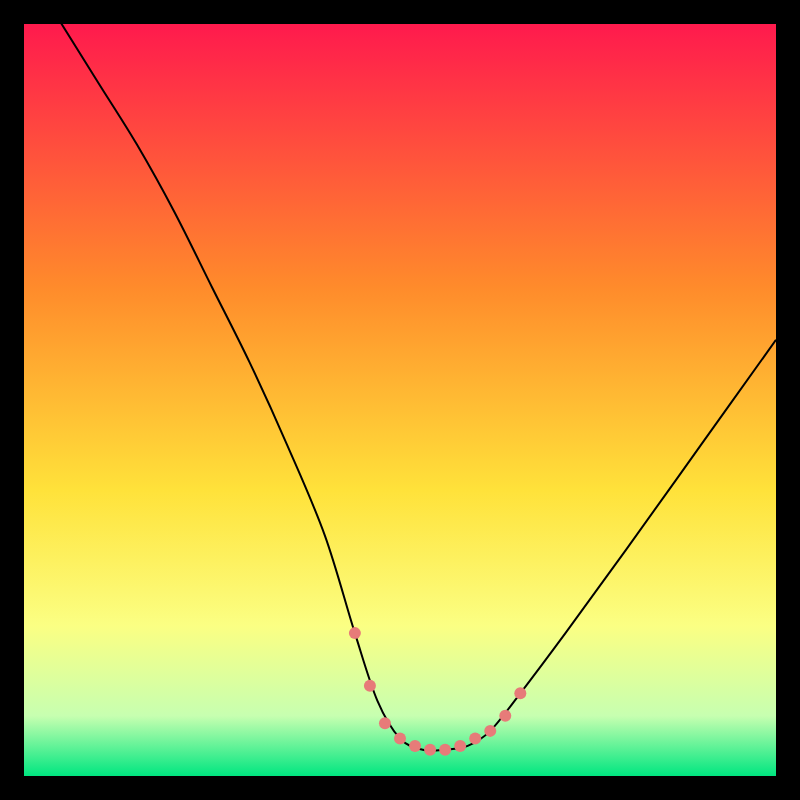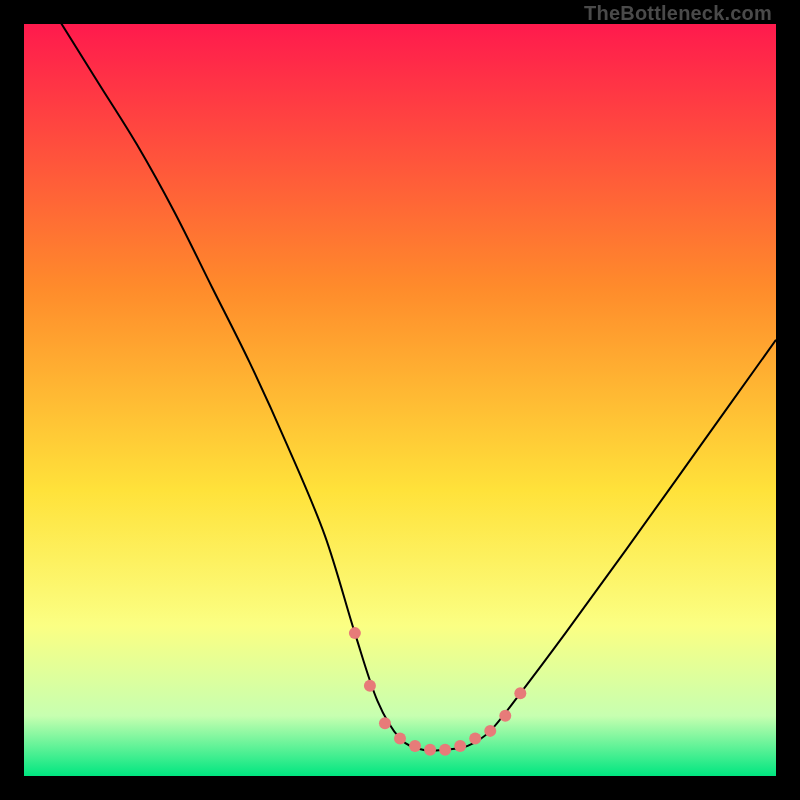--- a/index.html
+++ b/index.html
@@ -35,21 +35,20 @@
     letter-spacing: 0.2px;
     z-index: 5;
   }
   svg { display: block; }
 </style>
 </head>
 <body>
 
 <div class="frame">
 
-  <div class="watermark">TheBottleneck.com</div>
 
   <div class="plot-area">
     <svg id="chart-svg" width="752" height="752" viewBox="0 0 752 752">
       <defs>
         <linearGradient id="bg-grad" x1="0" y1="0" x2="0" y2="1">
           <stop id="g0" offset="0%" stop-color="#ff1a4d"></stop>
           <stop id="g1" offset="35%" stop-color="#ff8b2b"></stop>
           <stop id="g2" offset="62%" stop-color="#ffe23a"></stop>
           <stop id="g3" offset="80%" stop-color="#fbff83"></stop>
           <stop id="g4" offset="92%" stop-color="#c7ffb0"></stop>

